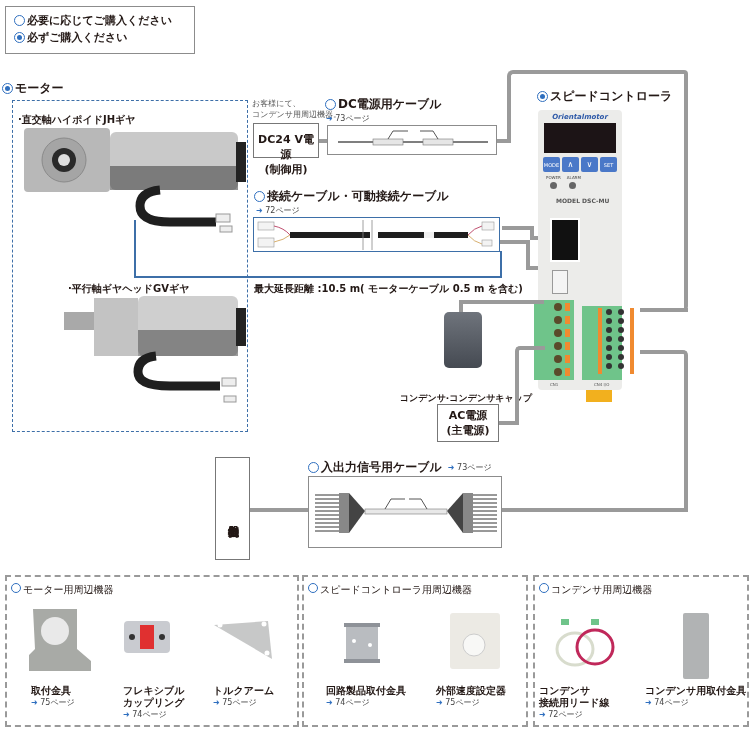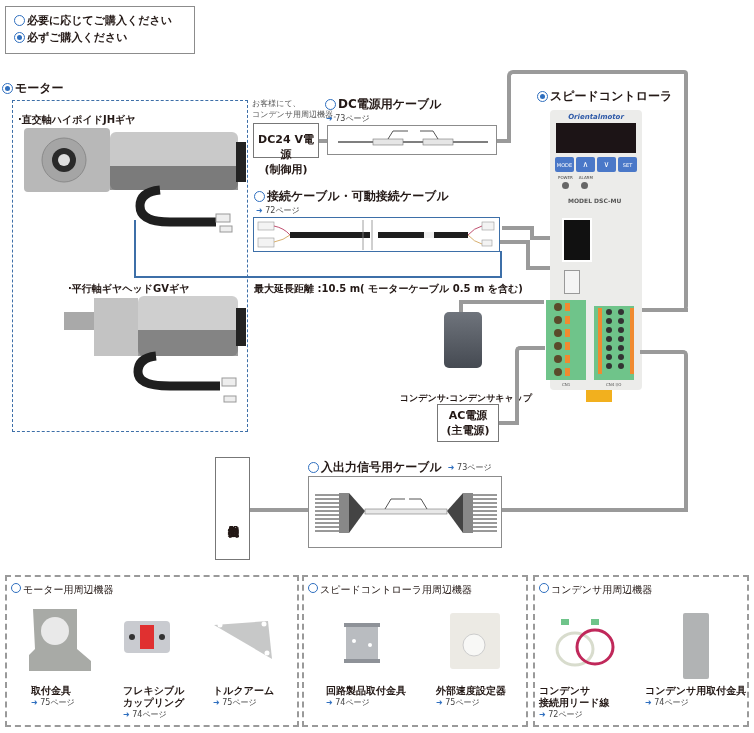--- a/index.html
+++ b/index.html
@@ -136,21 +136,21 @@
 <div class="abs" style="left:502px; top:226px; width:32px; height:14px; border-top:4px solid #9a9a9a; border-right:4px solid #9a9a9a;"></div>
 <div class="abs wire" style="left:534px; top:236px; width:30px; height:4px;"></div>
 <div class="abs" style="left:500px; top:240px; width:30px; height:30px; border-top:4px solid #9a9a9a; border-right:4px solid #9a9a9a;"></div>
 <div class="abs wire" style="left:530px; top:266px; width:40px; height:4px;"></div>
 <div class="abs" style="left:254px; top:282px; font-size:10px; font-weight:bold; white-space:nowrap;">最大延長距離 :10.5 m( モーターケーブル 0.5 m を含む)</div>
 
 <div class="abs heading" style="left:537px; top:88px;">
   <span class="mark filled"></span>
   <span>スピードコントローラ</span>
 </div>
-<div class="abs" style="left:550px; top:110px; width:92px; height:280px; background:#ececea; border-radius:4px;">
+<div class="abs" style="left:538px; top:110px; width:84px; height:280px; background:#ececea; border-radius:4px;">
   <div style="text-align:center; font-size:7px; font-style:italic; font-weight:bold; color:#2f5aa8; margin-top:3px;">Orientalmotor</div>
   <div style="margin:2px 6px 0; height:30px; background:#1c1416;"></div>
   <div style="display:flex; gap:2px; margin:4px 5px 0;">
     <div style="flex:1; height:15px; background:#4a78c8; color:#fff; font-size:5px; display:flex; align-items:center; justify-content:center; border-radius:2px;">MODE</div>
     <div style="flex:1; height:15px; background:#4a78c8; color:#fff; font-size:8px; display:flex; align-items:center; justify-content:center; border-radius:2px;">∧</div>
     <div style="flex:1; height:15px; background:#4a78c8; color:#fff; font-size:8px; display:flex; align-items:center; justify-content:center; border-radius:2px;">∨</div>
     <div style="flex:1; height:15px; background:#4a78c8; color:#fff; font-size:5px; display:flex; align-items:center; justify-content:center; border-radius:2px;">SET</div>
   </div>
   <div style="display:flex; gap:6px; margin:3px 0 0 8px; font-size:4px; color:#444;">
     <span>POWER</span>

